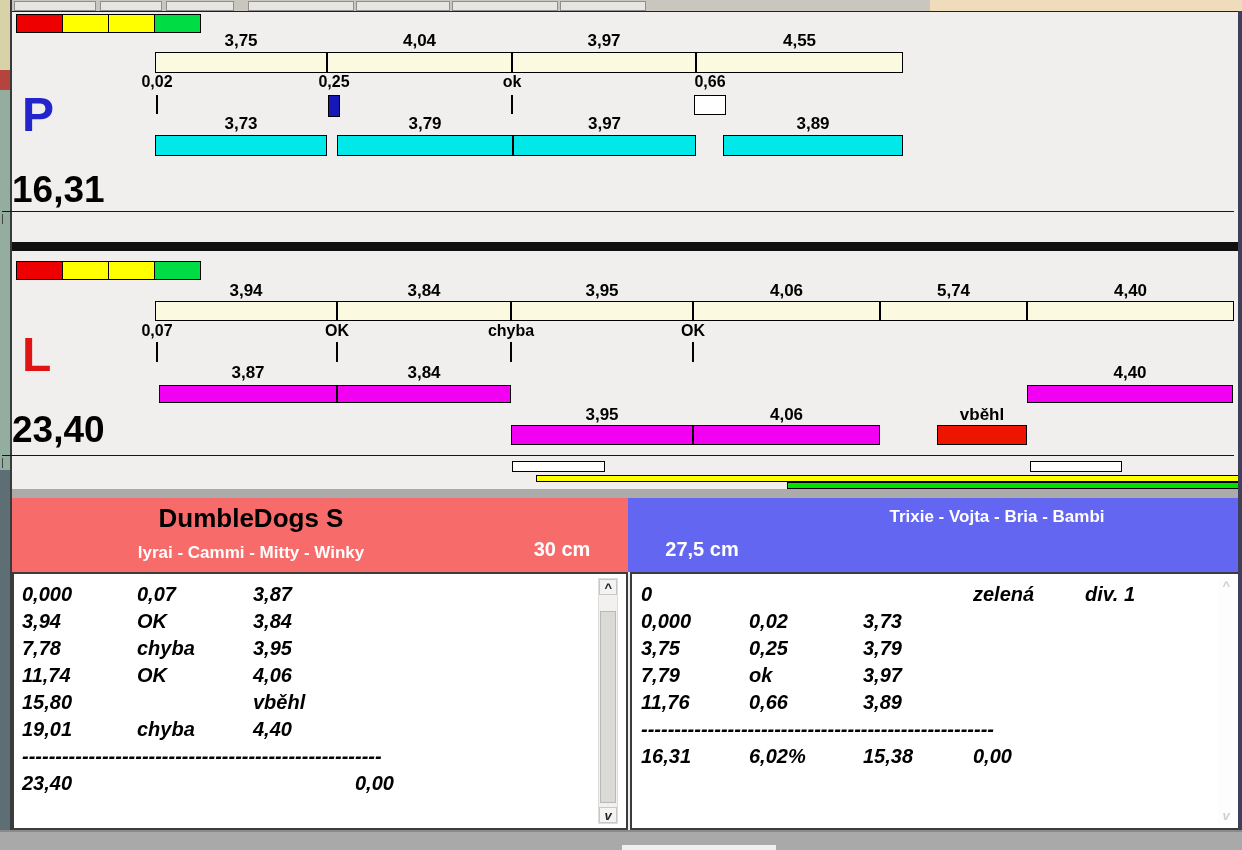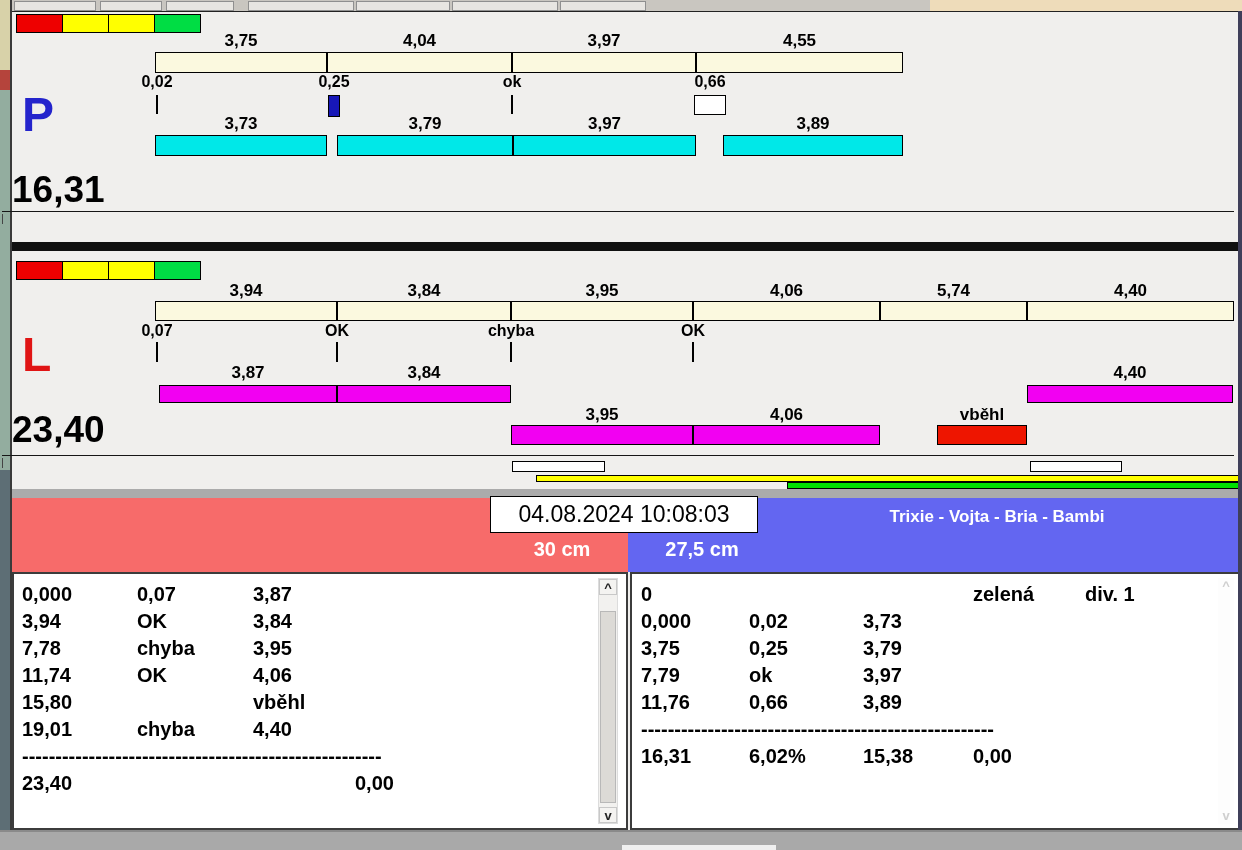--- a/index.html
+++ b/index.html
@@ -46,21 +46,21 @@
   .team-inner{position:absolute;top:0;}
   .team-header.left .team-inner{left:0;width:478px;}
   .team-header.right .team-inner{right:0;width:482px;}
   .team-name{font-size:26px;font-weight:bold;text-align:center;margin-top:5px;}
   .team-dogs{font-size:17px;font-weight:bold;color:#fff;text-align:center;margin-top:9px;}
   .team-height{position:absolute;top:40px;font-size:20px;font-weight:bold;color:#fff;text-align:center;}
   .team-header.left .team-height{left:490px;width:120px;}
   .team-header.right .team-height{left:14px;width:120px;}
   .datetime-box{position:absolute;left:490px;top:496px;width:266px;height:35px;background:#fff;
     border:1px solid #000;line-height:35px;text-align:center;font-size:23px;font-weight:500;box-sizing:content-box;}
-  .list-box{position:absolute;top:572px;height:258px;background:#fff;border:2px solid #3c3c3c;box-sizing:border-box;}
+  .list-box{position:absolute;top:572px;height:258px;background:#fff;border:2px solid #3c3c3c;box-sizing:border-box;font-style:italic;}
   #listL{left:12px;width:616px;} #listR{left:630px;width:612px;}
   .list-rows{position:absolute;left:0;top:0;right:0;bottom:0;}
   .list-row{position:absolute;left:0;width:100%;height:27px;font-size:20px;font-weight:bold;line-height:24px;}
   .cell{position:absolute;top:0;white-space:pre;}
   .scrollbar{position:absolute;top:4px;bottom:4px;width:18px;}
   #listL .scrollbar{right:8px;background:#f2f1ef;border:1px solid #dcdcdc;}
   #listR .scrollbar{right:6px;width:16px;background:#fdfdfd;}
   .sb-arrow{position:absolute;left:0;width:100%;height:16px;text-align:center;font-size:13px;line-height:15px;font-weight:bold;}
   #listL .sb-arrow{color:#222;background:#f4f3f1;border:1px solid #c8c8c8;box-sizing:border-box;}
   #listR .sb-arrow{color:#cfcfcf;}
@@ -174,29 +174,32 @@
       <div class="tick short" style="left: 2px; top: 207px; height: 10px;"></div>
       <div class="extra-box" style="left: 512px; top: 210px; width: 93px; height: 11px; background: rgb(255, 255, 255);"></div>
       <div class="extra-box" style="left: 1030px; top: 210px; width: 92px; height: 11px; background: rgb(255, 255, 255);"></div>
       <div class="extra-box" style="left: 536px; top: 224px; width: 706px; height: 7px; background: rgb(255, 255, 0);"></div>
       <div class="extra-box" style="left: 787px; top: 231px; width: 455px; height: 7px; background: rgb(0, 225, 0);"></div>
     </section>
 
   <div class="gray-strip"></div>
 
   <div class="team-header left">
+    <div class="team-inner">
+      <div class="team-name">DumbleDogs S</div>
+      <div class="team-dogs">lyrai - Cammi - Mitty - Winky</div>
+    </div>
     <div class="team-height">30 cm</div>
   </div>
   <div class="team-header right">
     <div class="team-inner">
       <div class="team-dogs">Trixie - Vojta - Bria - Bambi</div>
     </div>
     <div class="team-height">27,5 cm</div>
   </div>
-  <div class="datetime-box">04.08.2024 10:08:03</div>
 
   <div class="list-box" id="listL">
     <div class="list-rows">
         <div class="list-row" style="top: 8px;">
           <span class="cell" style="left: 8px;">0,000</span>
           <span class="cell" style="left: 123px;">0,07</span>
           <span class="cell" style="left: 239px;">3,87</span>
         </div>
         <div class="list-row" style="top: 35px;">
           <span class="cell" style="left: 8px;">3,94</span>

